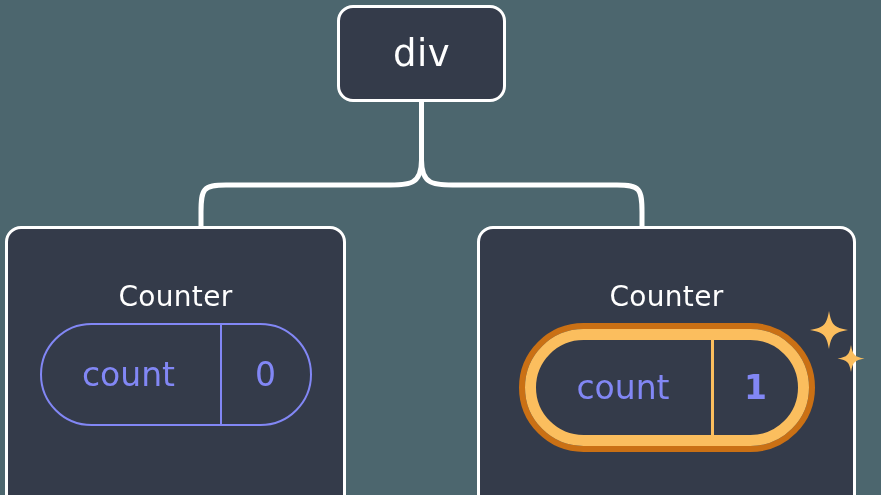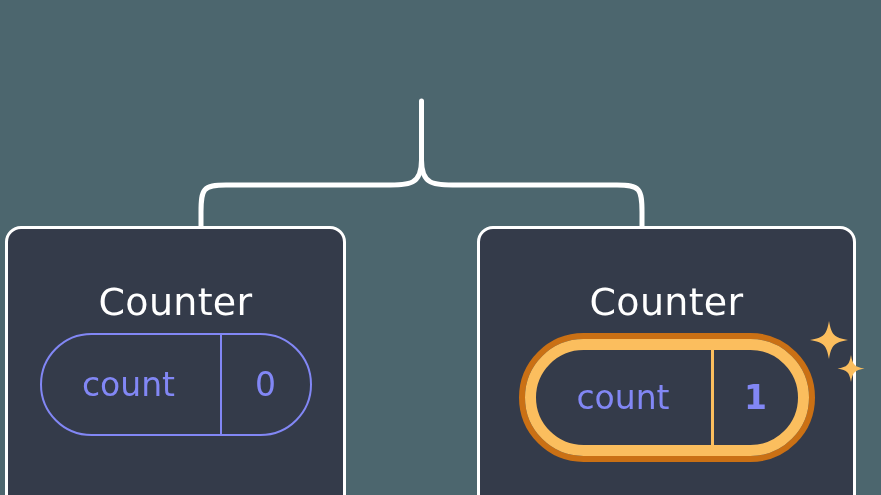--- a/index.html
+++ b/index.html
@@ -58,21 +58,21 @@
     border-radius: 16px;
     display: flex;
     flex-direction: column;
     align-items: center;
   }
   .node-left  { left: 5px;   width: 341px; }
   .node-right { left: 477px; width: 379px; }
 
   .node-child .node-title {
     color: #ffffff;
-    font-size: 38px;
+    font-size: 28px;
     font-weight: 400;
     letter-spacing: 0.3px;
     line-height: 1;
     margin-top: 54px;
   }
 
   
   .pill-wrap {
     position: relative;
     margin-top: 12px;
@@ -155,20 +155,23 @@
 
   <svg class="connector-layer" viewBox="0 0 881 495" width="881" height="495" fill="none">
 
     <path d="M421.5 101 V 160" stroke="#ffffff" stroke-width="5" stroke-linecap="round" fill="none"></path>
 
     <path d="M421.5 160 C 421.5 185, 410 185, 385 185 L 226 185 C 203 185, 201 189, 201 212 L 201 230" stroke="#ffffff" stroke-width="5" stroke-linecap="round" stroke-linejoin="round" fill="none"></path>
 
     <path d="M421.5 160 C 421.5 185, 433 185, 458 185 L 617 185 C 640 185, 642 189, 642 212 L 642 230" stroke="#ffffff" stroke-width="5" stroke-linecap="round" stroke-linejoin="round" fill="none"></path>
   </svg>
 
+  <div class="node node-root">
+    <span class="node-title">div</span>
+  </div>
 
   <div class="node node-child node-left">
     <span class="node-title">Counter</span>
 
     <div class="pill-wrap">
       <div class="pill">
         <div class="pill-key">count</div>
         <div class="pill-val">0</div>
       </div>
     </div>

